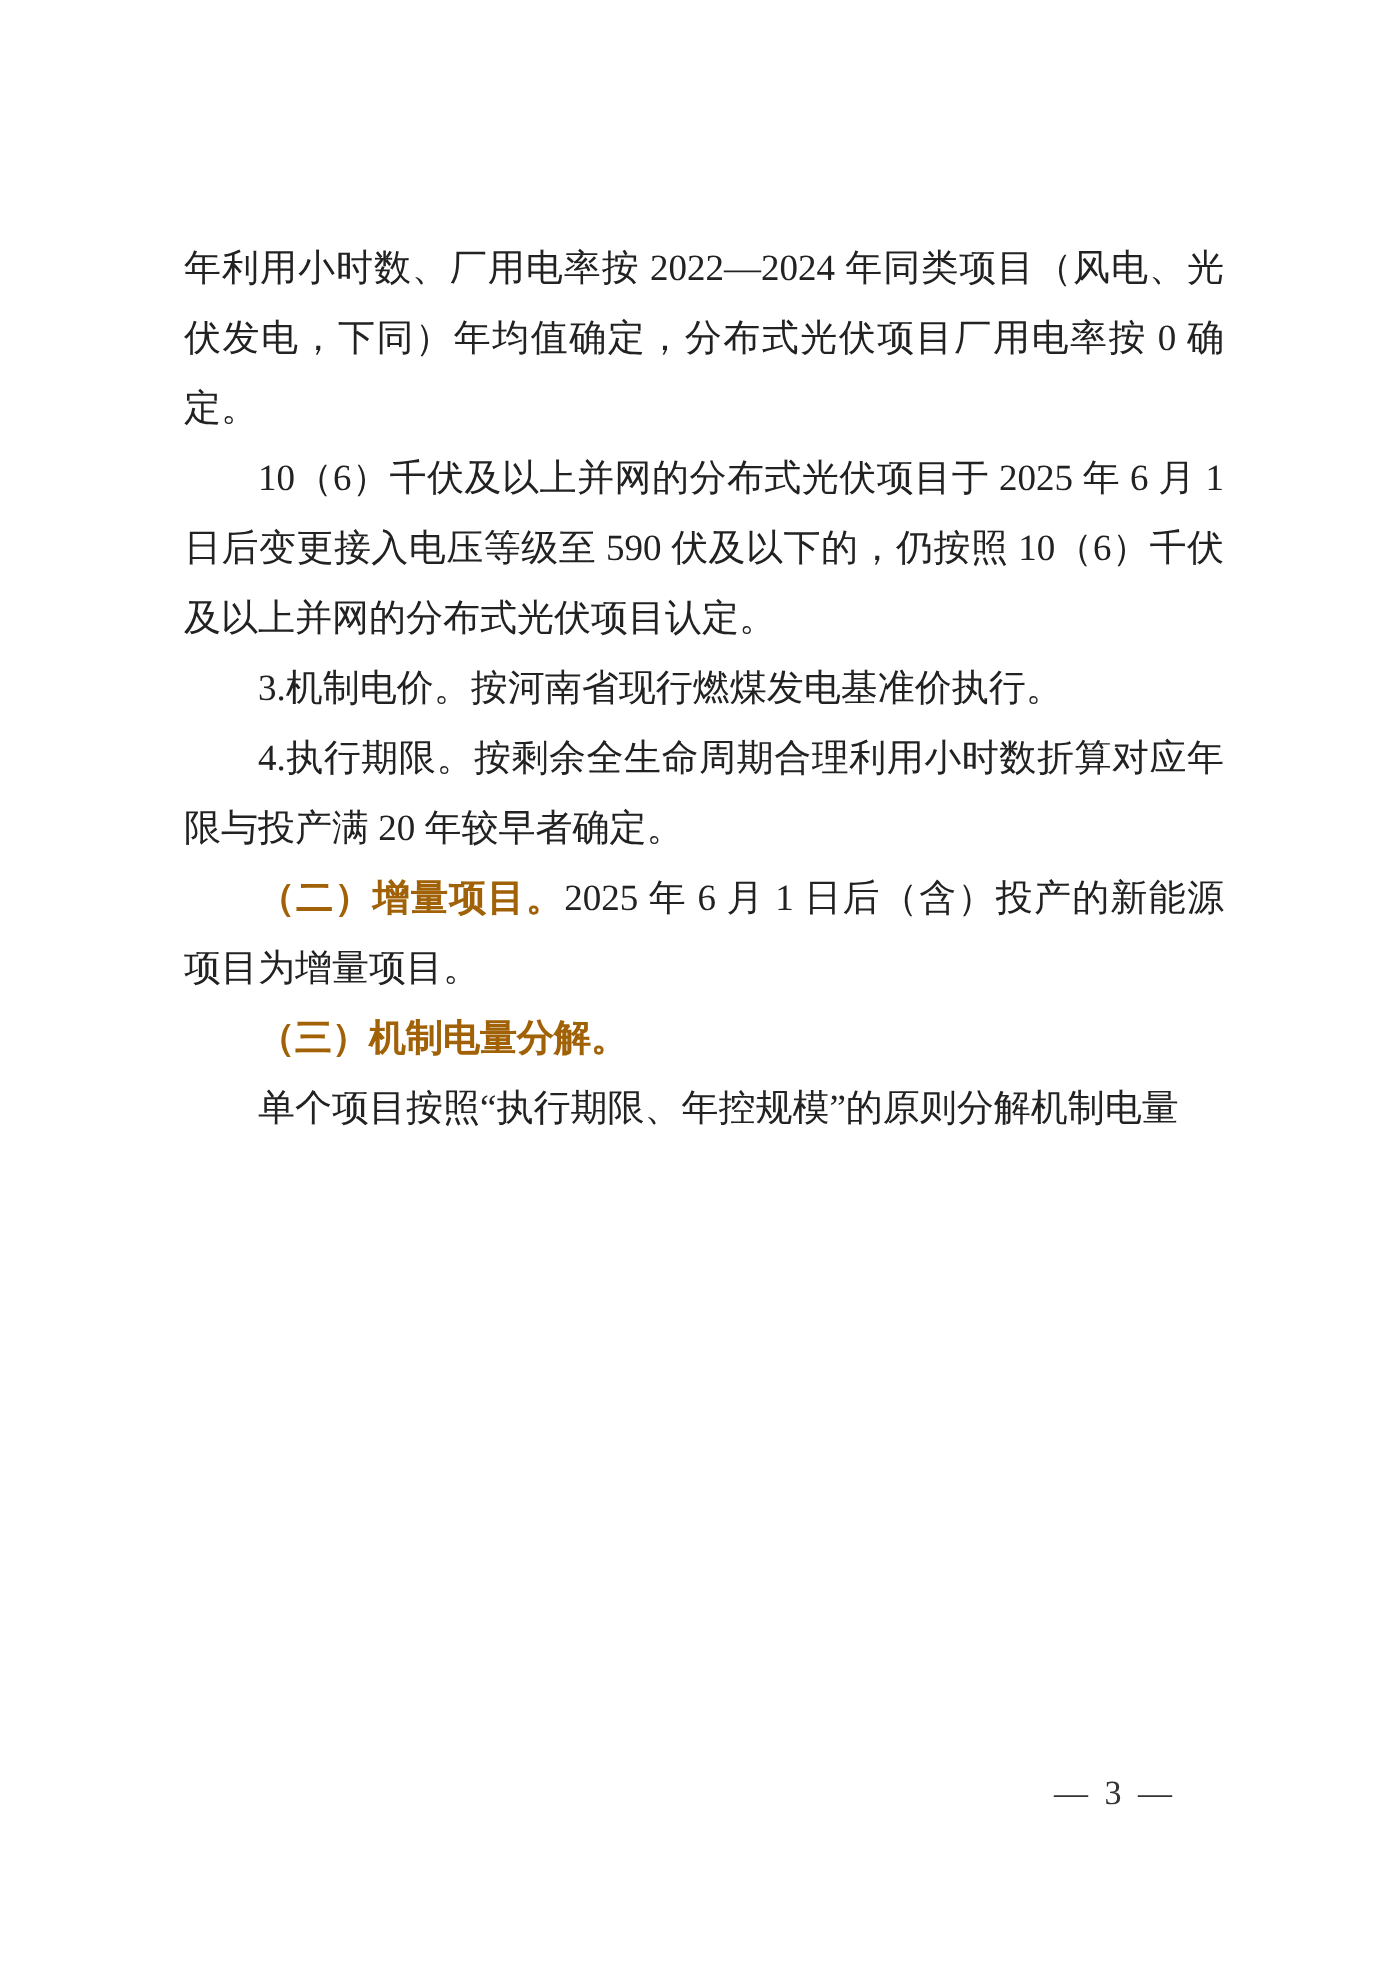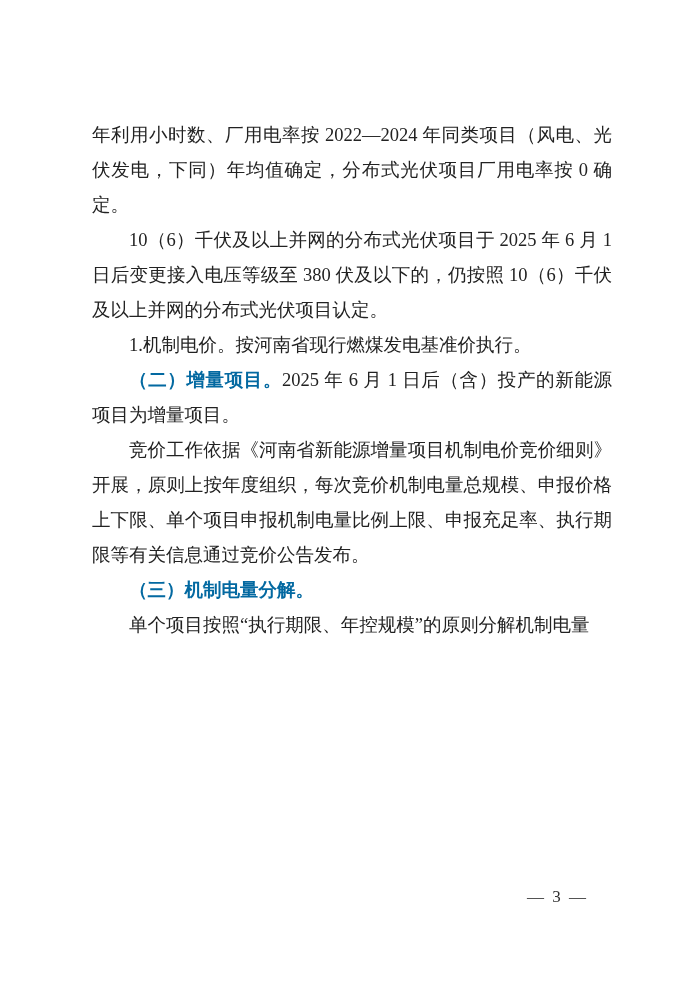--- a/index.html
+++ b/index.html
@@ -33,40 +33,40 @@
   .content p {
     margin: 0;
     padding: 0;
     text-indent: 2em;
   }
   .content p.no-indent {
     text-indent: 0;
   }
   .section-heading {
     font-weight: 600;
-    color: #0369a1;
+    color: #a16207;
   }
   .page-number {
     position: absolute;
     top: 886px;
     right: 112px;
     font-size: 17px;
     line-height: 22px;
     color: #333333;
     letter-spacing: 2px;
     white-space: pre;
   }
 </style>
 </head>
 <body>
 
 <div class="page">
   <div class="content">
     <p class="no-indent">年利用小时数、厂用电率按 2022—2024 年同类项目（风电、光伏发电，下同）年均值确定，分布式光伏项目厂用电率按 0 确定。</p>
-    <p>10（6）千伏及以上并网的分布式光伏项目于 2025 年 6 月 1 日后变更接入电压等级至 380 伏及以下的，仍按照 10（6）千伏及以上并网的分布式光伏项目认定。</p>
-    <p>1.机制电价。按河南省现行燃煤发电基准价执行。</p>
+    <p>10（6）千伏及以上并网的分布式光伏项目于 2025 年 6 月 1 日后变更接入电压等级至 590 伏及以下的，仍按照 10（6）千伏及以上并网的分布式光伏项目认定。</p>
+    <p>3.机制电价。按河南省现行燃煤发电基准价执行。</p>
+    <p>4.执行期限。按剩余全生命周期合理利用小时数折算对应年限与投产满 20 年较早者确定。</p>
     <p><span class="section-heading">（二）增量项目。</span><span>2025 年 6 月 1 日后（含）投产的新能源项目为增量项目。</span></p>
-    <p>竞价工作依据《河南省新能源增量项目机制电价竞价细则》开展，原则上按年度组织，每次竞价机制电量总规模、申报价格上下限、单个项目申报机制电量比例上限、申报充足率、执行期限等有关信息通过竞价公告发布。</p>
     <p class="section-heading">（三）机制电量分解。</p>
     <p>单个项目按照“执行期限、年控规模”的原则分解机制电量</p>
   </div>
   <div class="page-number">— 3 —</div>
 </div>
 
 </body></html>

